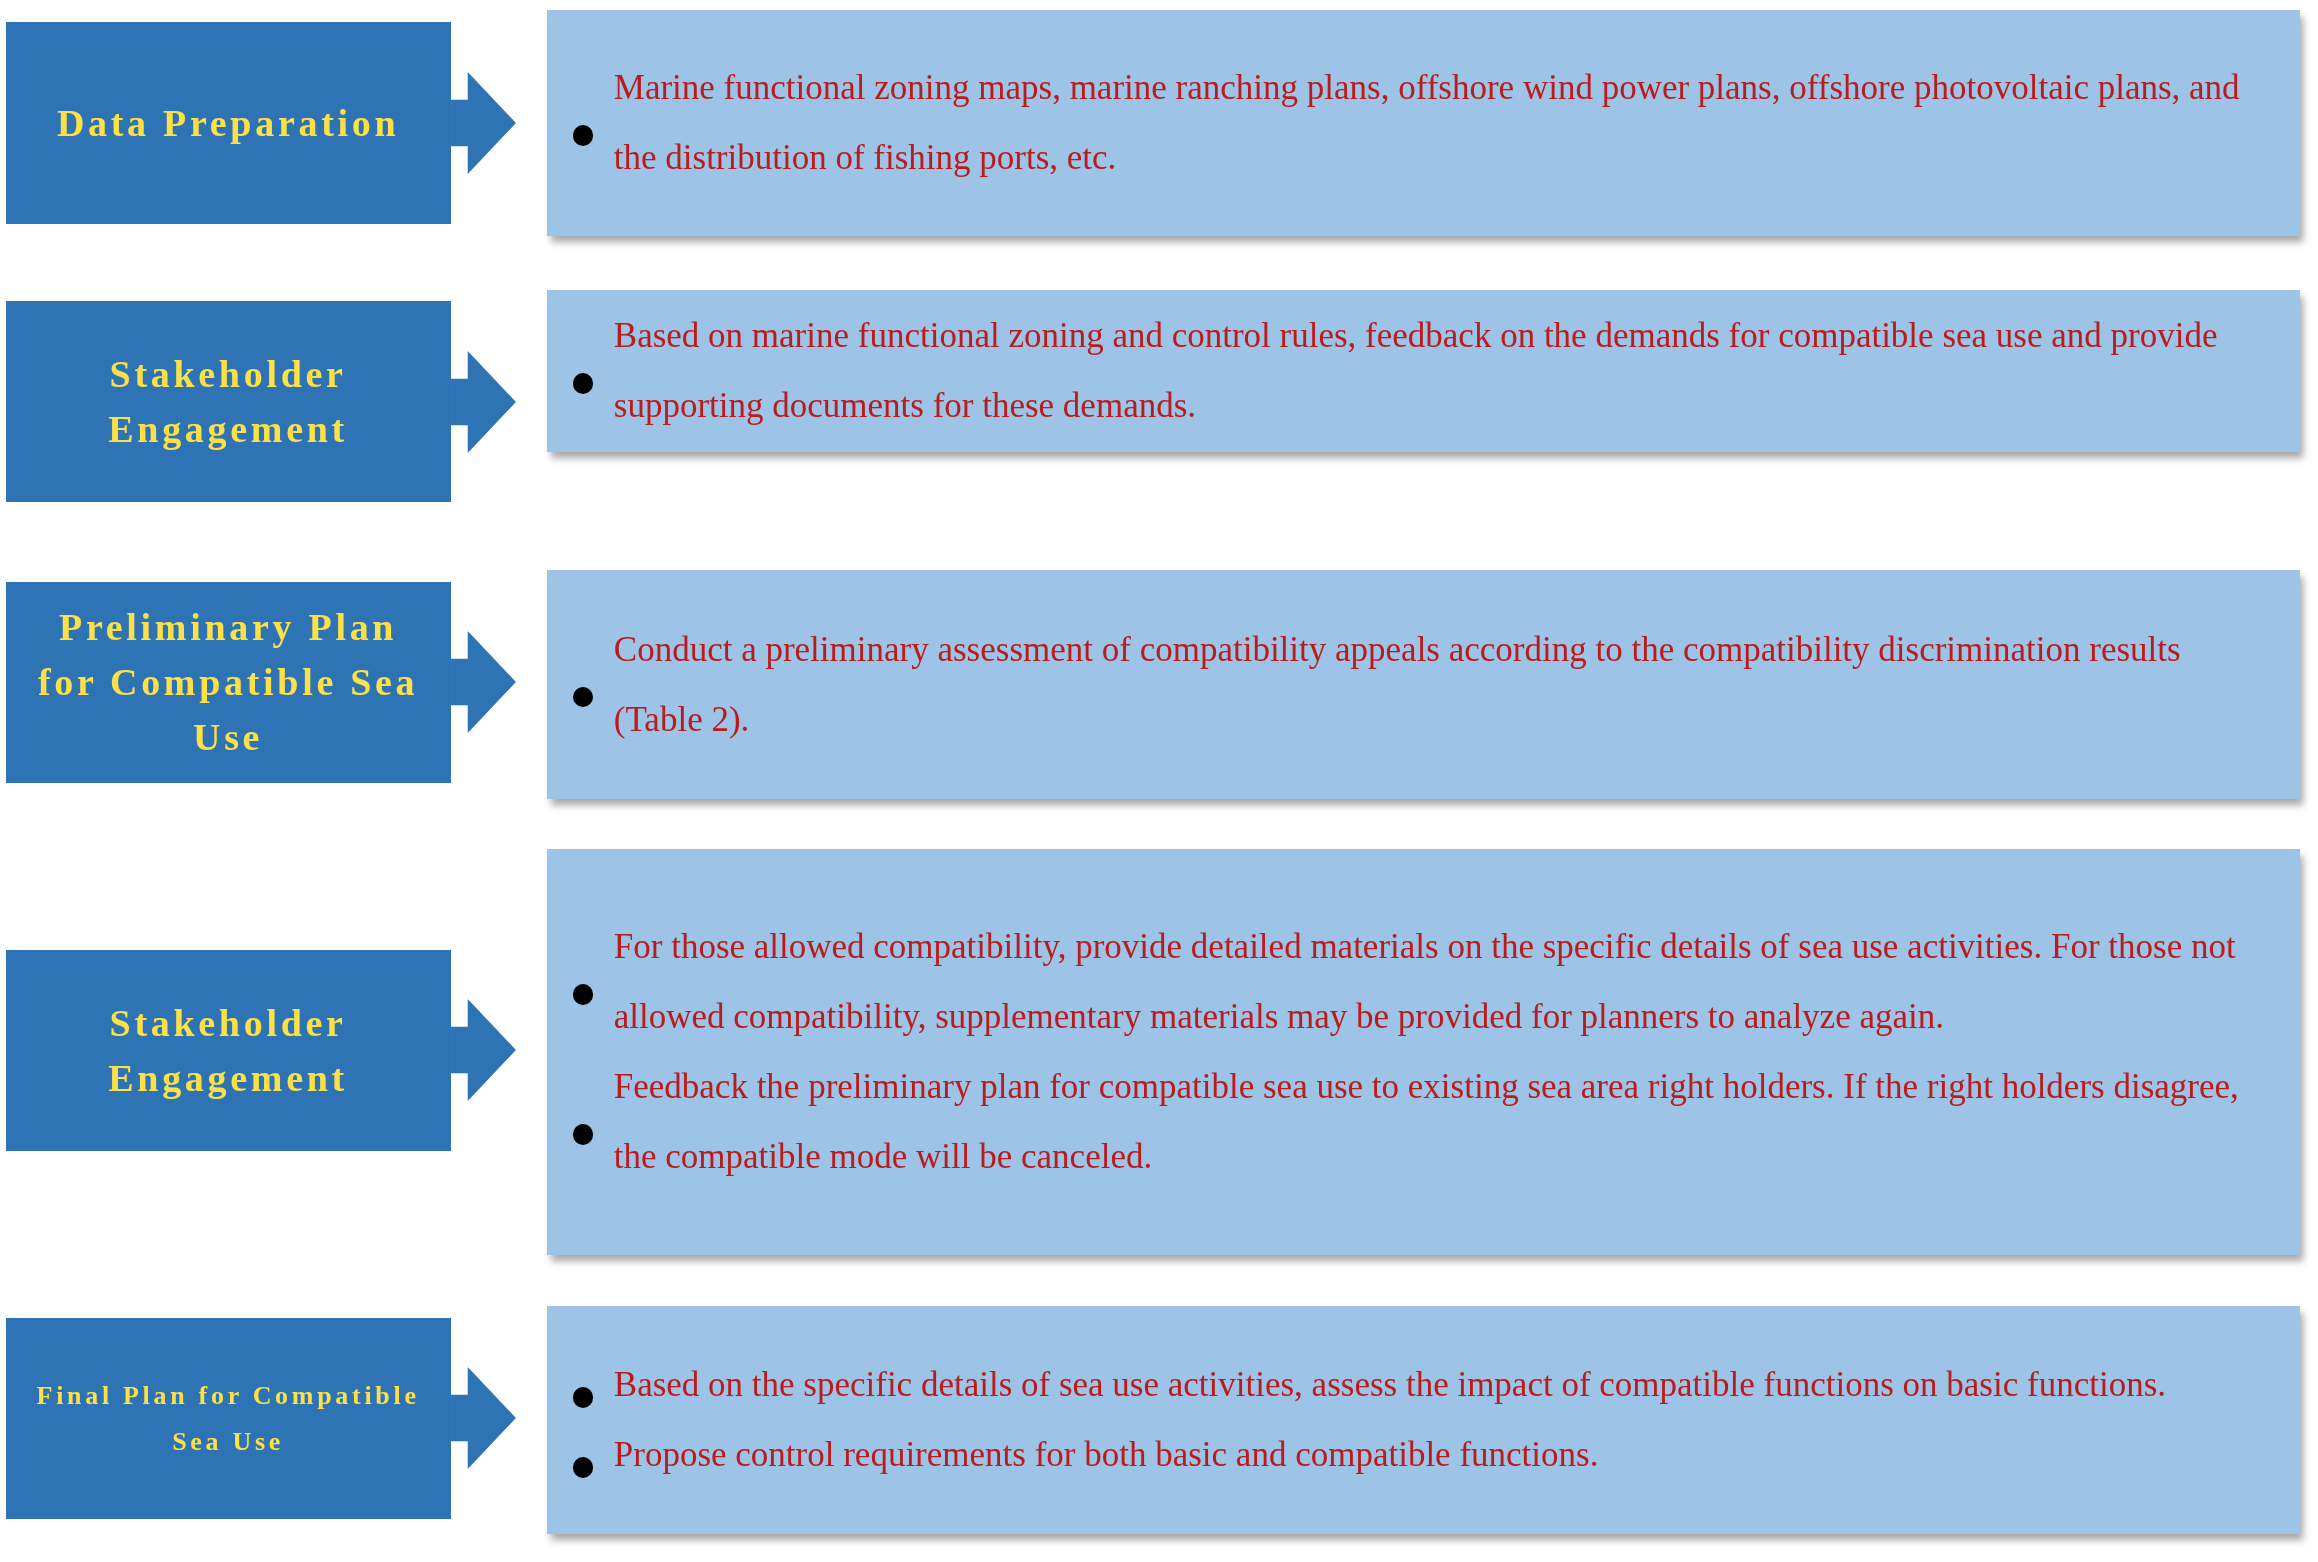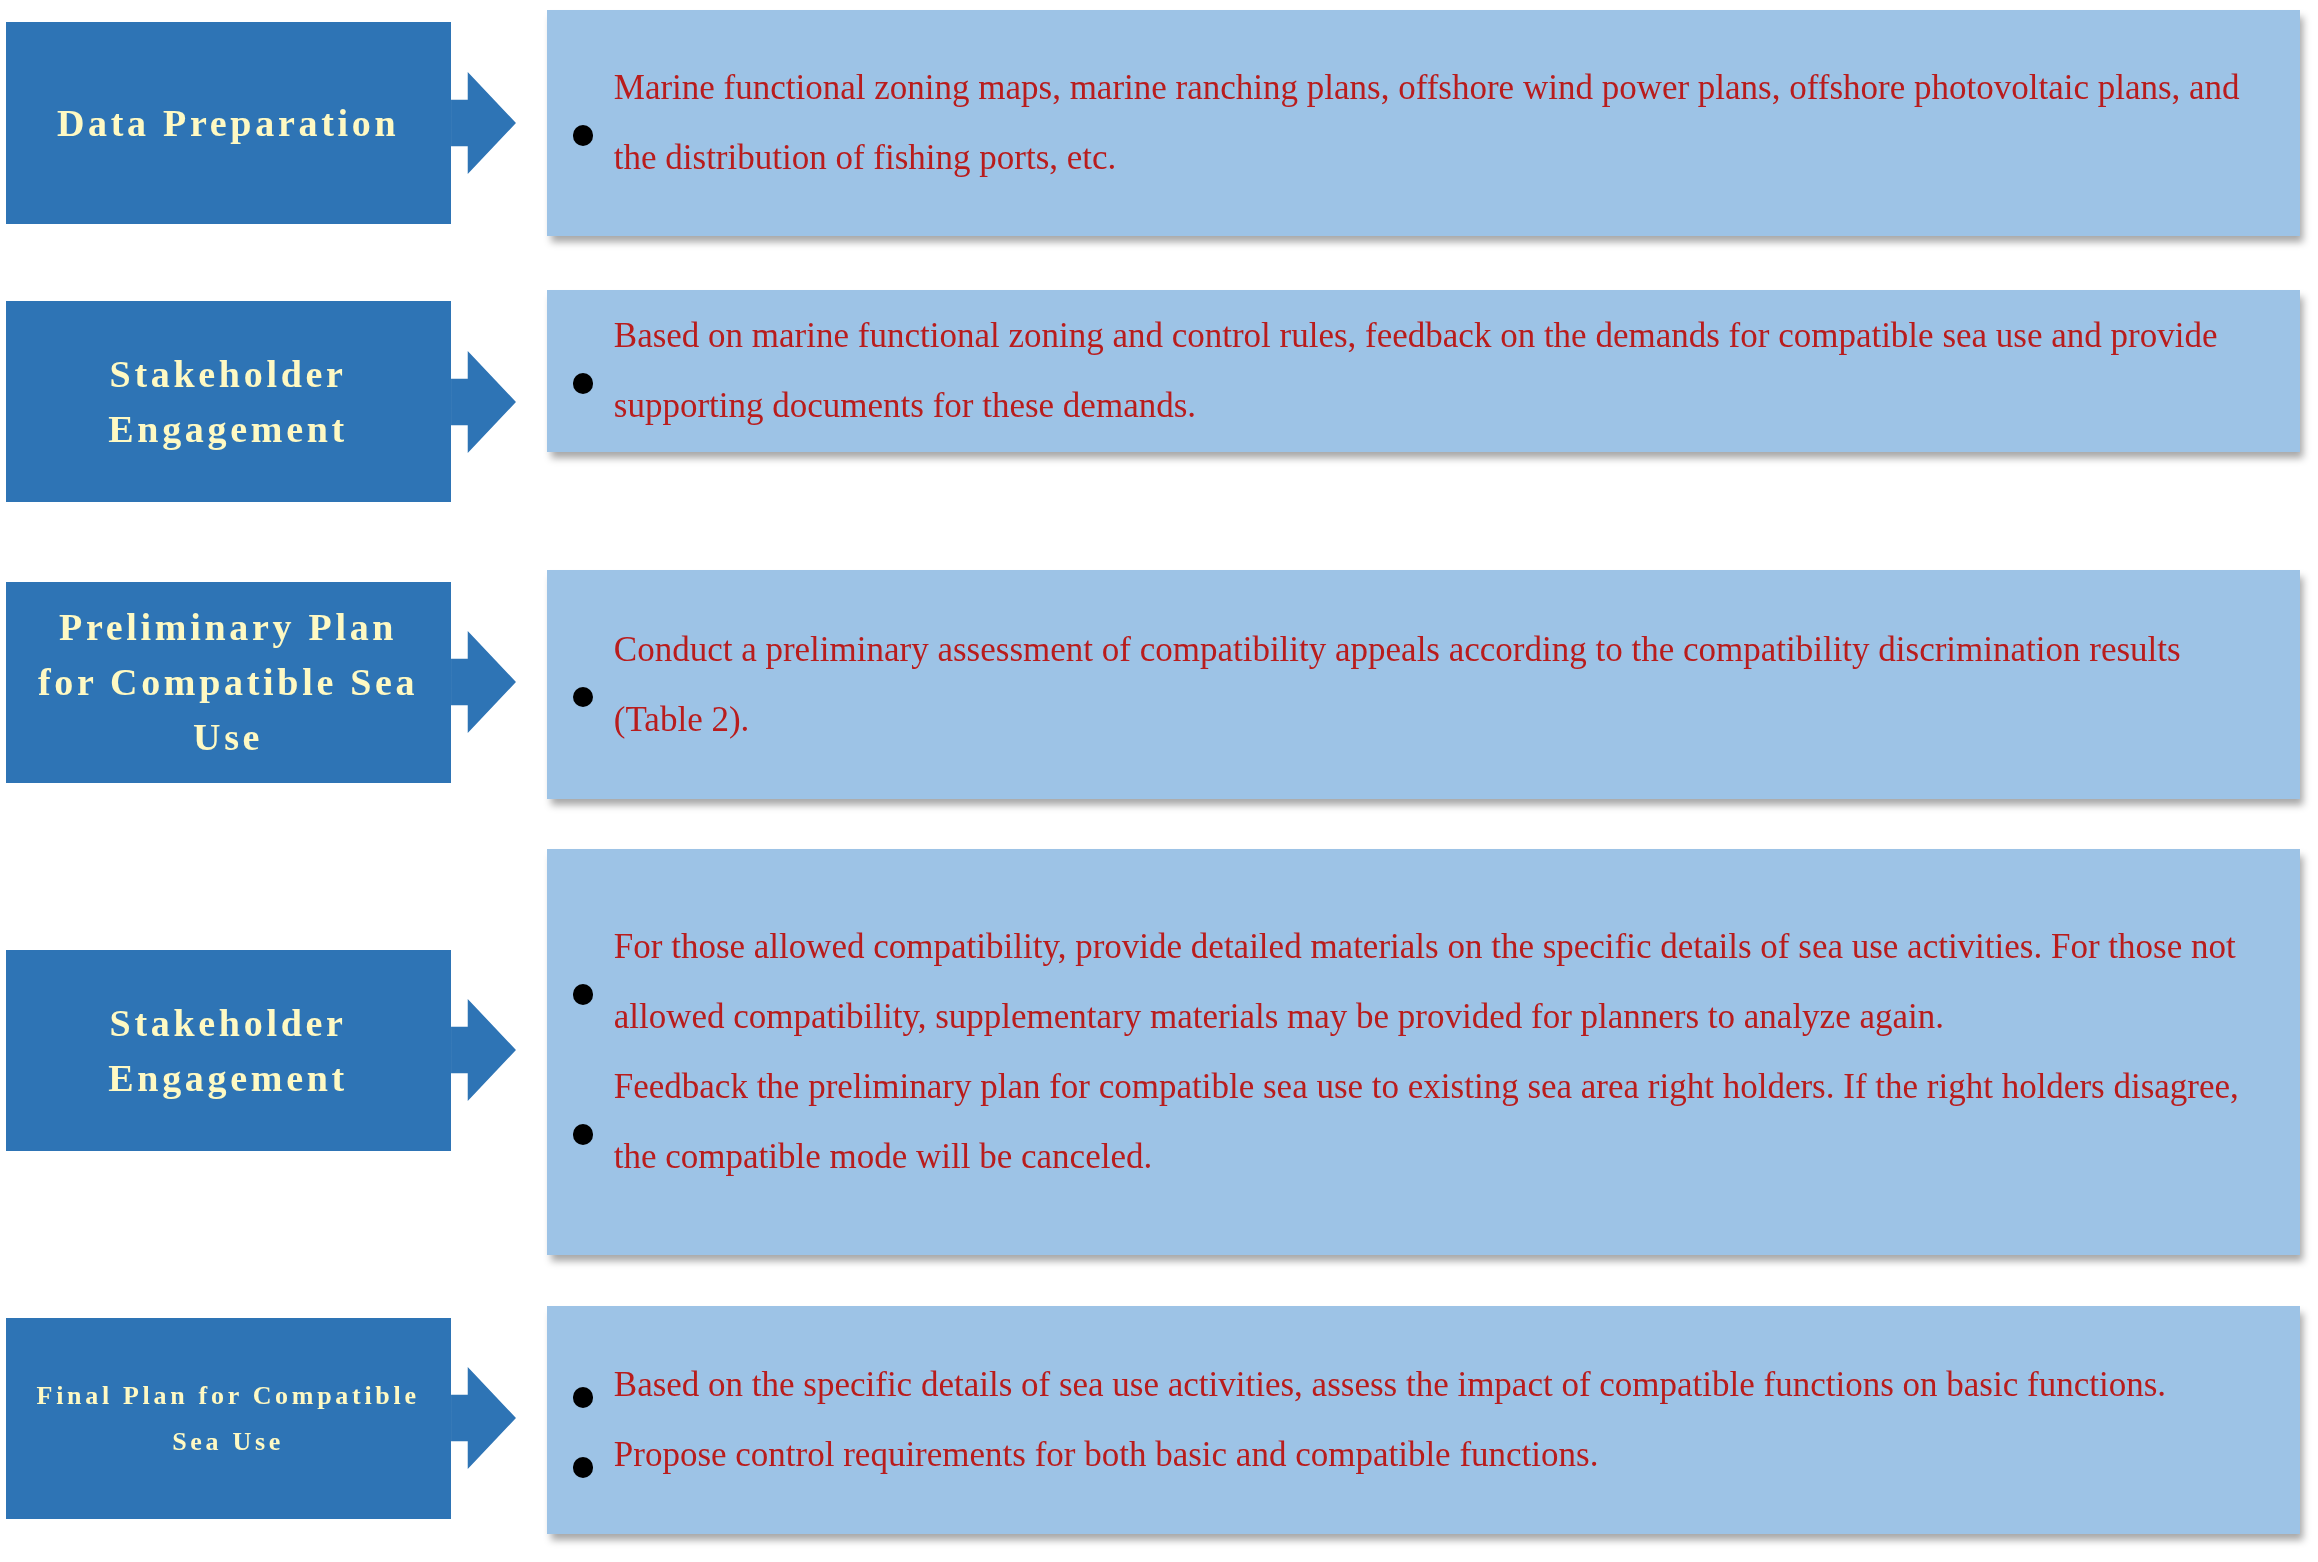--- a/index.html
+++ b/index.html
@@ -1,18 +1,18 @@
 <!DOCTYPE html>
 <html style="font-size:15px"><head>
 <meta charset="utf-8">
 <style>
   html,body{margin:0;padding:0;background:#ffffff;}
   body{width:2319px;height:1563px;position:relative;overflow:hidden;font-family:"Liberation Serif","DejaVu Serif",serif;}
   .stage{position:absolute;left:0;top:0;}
-  .label-box{position:absolute;left:5.6px;width:445px;background:#2e74b5;color:#fef9c3;display:flex;align-items:center;justify-content:center;text-align:center;font-weight:bold;font-size:38px;letter-spacing:3.7px;line-height:55px;}
+  .label-box{position:absolute;left:5.6px;width:445px;background:#2e74b5;color:#fde047;display:flex;align-items:center;justify-content:center;text-align:center;font-weight:bold;font-size:38px;letter-spacing:3.7px;line-height:55px;}
   .arrow{position:absolute;left:451px;width:65px;height:102px;}
   .content-box{position:absolute;left:547px;width:1753px;background:#9dc3e6;box-shadow:3.7px 6.5px 7.4px rgba(0,0,0,0.35);box-sizing:border-box;padding:0 28px 0 26px;display:flex;flex-direction:column;justify-content:center;}
   .bullet{display:flex;align-items:center;font-size:35px;line-height:70px;color:#b91c1c;}
   .dot{flex:0 0 auto;width:20.4px;height:20.4px;border-radius:50%;background:#000;margin-top:25px;margin-right:20.4px;}
   .btext{flex:1;}
 </style>
 </head>
 <body>
 
 <div class="stage">

